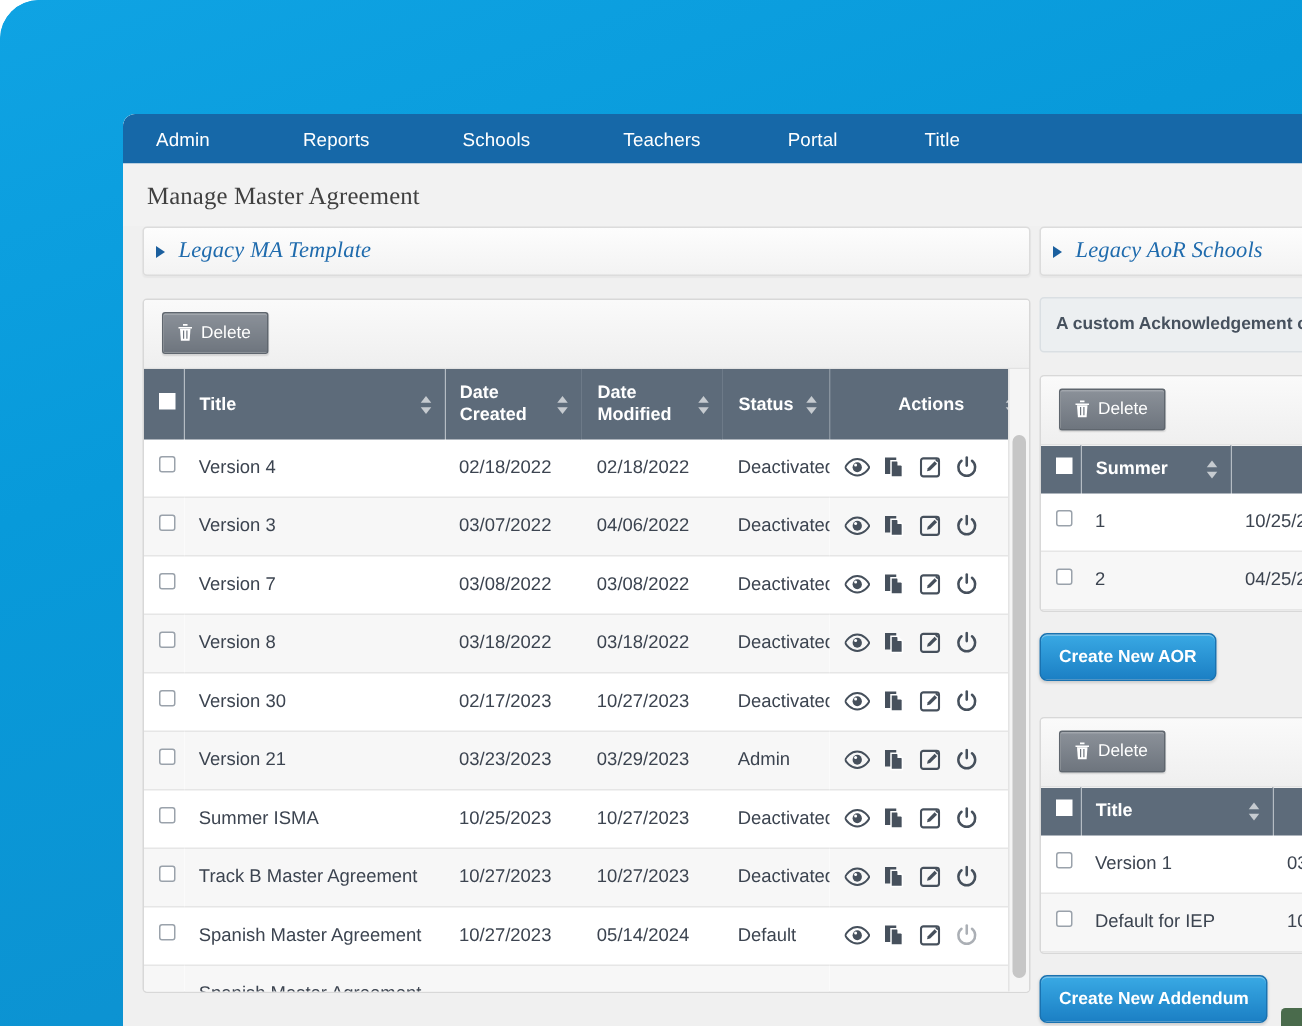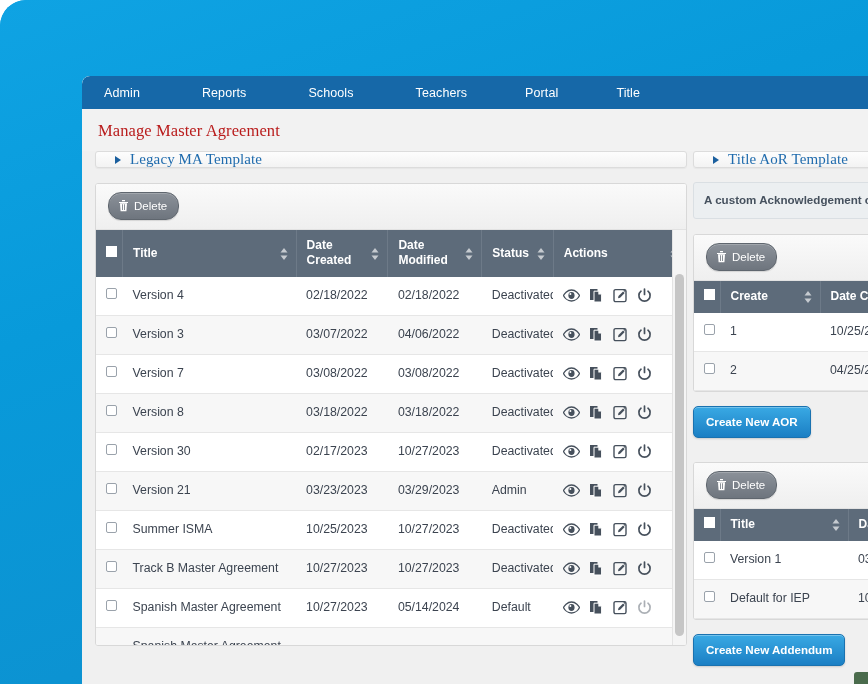--- a/index.html
+++ b/index.html
@@ -60,21 +60,21 @@
     white-space: nowrap;
     cursor: pointer;
   }
   .nav-sp { width: 62px; }
   .nav-sp-sm { width: 58px; }
 
   
   #page-title {
     font-family: "Liberation Serif", serif;
     font-size: 16.5px;
-    color: #b91c1c;
+    color: #404040;
     padding: 12px 0 10px 16px;
     background: #f2f2f2;
     letter-spacing: .1px;
   }
 
   
   #content {
     display: flex;
     align-items: flex-start;
     padding: 0 0 0 13px;
@@ -86,27 +86,28 @@
     width: 182px;
     flex: 0 0 182px;
     margin-left: 6px;
   }
 
   
   .panel-head {
     background: linear-gradient(to bottom, #fdfdfd 0%, #f3f3f3 100%);
     border: 1px solid #dcdcdc;
     border-radius: 3px;
-    height: 17px;
+    height: 33px;
     display: flex;
     align-items: center;
-    padding-left: 19px;
+    padding-left: 8px;
     box-sizing: border-box;
     cursor: pointer;
     box-shadow: 0 1px 1px rgba(0,0,0,.04);
+    font-style: italic;
   }
   .panel-head .tri {
     width: 0; height: 0;
     border-left: 6px solid #1b5f9e;
     border-top: 4.5px solid transparent;
     border-bottom: 4.5px solid transparent;
     margin-right: 9px;
   }
   .panel-head .ptxt {
     font-family: "Liberation Serif", serif;
@@ -131,21 +132,21 @@
     border-bottom: 1px solid #e2e2e2;
   }
   .btn-delete {
     display: inline-flex;
     align-items: center;
     gap: 5px;
     background: linear-gradient(to bottom, #8b9199 0%, #6e757e 100%);
     color: #ffffff;
     font-size: 11.5px;
     border: 1px solid #5f666e;
-    border-radius: 13px;
+    border-radius: 2px;
     padding: 6px 11px 7px 9px;
     cursor: pointer;
     box-shadow: inset 0 1px 0 rgba(255,255,255,.2), 0 1px 1px rgba(0,0,0,.12);
   }
   .btn-delete svg { display:block; }
 
   
   table.dt { width: 100%; border-collapse: collapse; table-layout: fixed; }
   table.dt thead th {
     background: #5d6b7a;
@@ -153,21 +154,21 @@
     font-size: 12px;
     font-weight: bold;
     text-align: left;
     padding: 8px 8px 9px 10px;
     vertical-align: middle;
     border-right: 1px solid #6d7a88;
     position: relative;
     cursor: pointer;
     line-height: 1.25;
   }
-  table.dt thead th:last-child { border-right: none; }
+  table.dt thead th:last-child { border-right: none; text-align: center; }
   table.dt thead th.cb { padding-left: 10px; width: 26px; cursor: default;}
   .sortarr {
     position: absolute;
     right: 7px;
     top: 50%;
     transform: translateY(-50%);
     width: 10px; height: 14px;
     opacity: .65;
   }
   table.dt tbody td {
@@ -644,21 +645,21 @@
             <div class="thumb"></div>
           </div>
         </div>
       </div>
     </div>
 
     <div id="right-col">
       <div class="right-card">
         <div class="panel-head">
           <span class="tri"></span>
-          <span class="ptxt">Title AoR Template</span>
+          <span class="ptxt">Legacy AoR Schools</span>
         </div>
 
         <div class="note-box" style="width:300px;">A custom Acknowledgement of Receipt Agreement template is also used</div>
 
         <div class="table-card" style="width:300px;">
           <div class="card-toolbar">
             <button class="btn-delete">
               <svg width="11" height="13" viewBox="0 0 11 13">
                 <path d="M1 3h9v1H1z" fill="#fff"></path>
                   <path d="M4 1h3v1.2H4z" fill="#fff"></path>
@@ -673,21 +674,21 @@
                 <col style="width:26px">
                 <col style="width:100px">
                 <col style="width:174px">
               </colgroup>
             <thead>
                 <tr>
               <th class="cb">
                 <span class="cbx-hdr"></span>
               </th>
               <th>
-                <span>Create</span>
+                <span>Summer</span>
                 <svg class="sortarr" viewBox="0 0 10 14">
                   <path d="M5 1L8.5 5.5h-7z" fill="#ffffff"></path>
                       <path d="M5 13L1.5 8.5h7z" fill="#ffffff"></path>
                 </svg>
               </th>
               <th>
                 <span>Date Created</span>
               </th>
             </tr>
               </thead>

